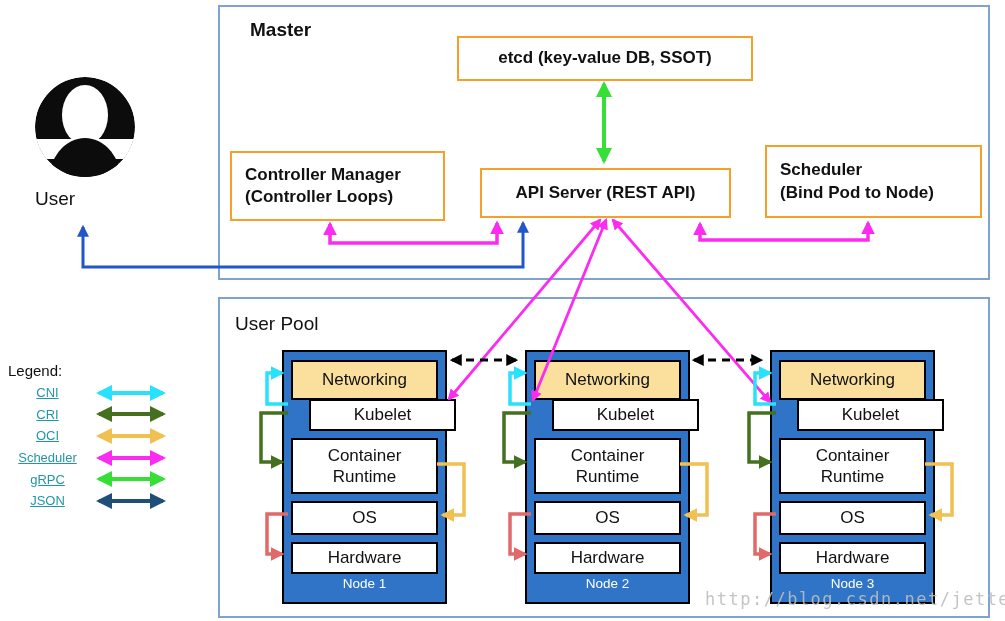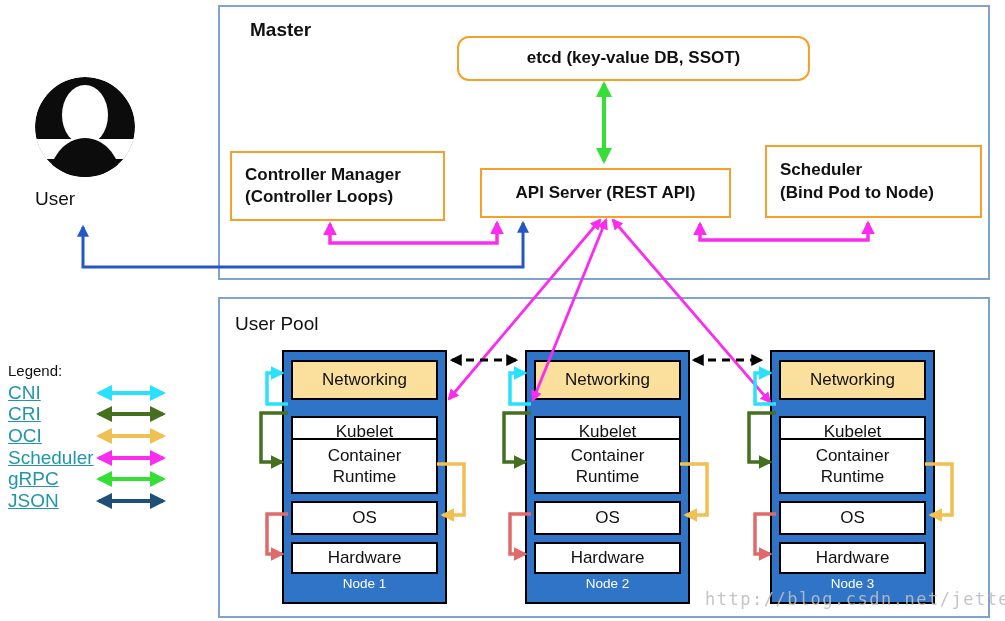--- a/index.html
+++ b/index.html
@@ -15,54 +15,54 @@
   .panel-master{left:218px;top:5px;width:772px;height:275px;font-weight:bold;}
   .panel-nodepool{left:218px;top:297px;width:772px;height:321px;}
   .panel-title{position:absolute;font-size:19px;color:#111;}
   .obox{
     position:absolute;border:2px solid var(--c-orange-border);background:#fff;
     box-sizing:border-box;font-size:17px;display:flex;flex-direction:column;
     justify-content:center;line-height:1.32;
   }
   .obox.centered{align-items:center;}
   .obox.leftpad{align-items:flex-start;padding-left:13px;}
-  .obox-etcd{left:237px;top:29px;width:353px;height:45px;border-radius:12px;}
+  .obox-etcd{left:237px;top:29px;width:296px;height:45px;}
   .obox-cm{left:10px;top:144px;width:215px;height:70px;justify-content:center;}
   .obox-api{left:260px;top:161px;width:251px;height:50px;}
   .obox-sched{left:545px;top:138px;width:217px;height:73px;}
 
   .user-wrap{position:absolute;left:35px;top:77px;width:100px;}
   .user-label{position:absolute;left:35px;top:188px;width:100px;text-align:left;font-size:19px;}
 
   .node{
     position:absolute;top:51px;width:165px;height:254px;background:var(--c-node-blue);
     border:2px solid #000;box-sizing:border-box;
   }
   .node-1{left:62px;} .node-2{left:305px;} .node-3{left:550px;}
   .layer{
     position:absolute;left:7px;width:147px;background:#fff;border:2px solid #000;
     box-sizing:border-box;display:flex;flex-direction:column;justify-content:center;
     align-items:center;font-size:17px;text-align:center;line-height:1.25;
   }
   .l-net{top:8px;height:40px;background:var(--c-tan);}
-  .l-kub{top:64px;height:32px;}
+  .l-kub{top:47px;height:32px;margin-left:18px;}
   .l-cr{top:86px;height:56px;}
   .l-os{top:149px;height:34px;}
   .l-hw{top:190px;height:32px;}
   .nodename{
     position:absolute;left:0;top:224px;width:100%;text-align:center;
     color:#fff;font-size:13.5px;
   }
 
   .legend{position:absolute;left:6px;top:362px;width:180px;}
   .legend-title{font-size:15px;margin:0 0 3px 2px;color:#111;}
   .legend-row{display:flex;align-items:center;height:21.6px;}
   .legend-link{
-    width:79px;font-size:19px;text-decoration:underline;color:var(--c-link-teal);
-    padding-left:2px;cursor:pointer;
+    width:79px;font-size:13px;text-decoration:underline;color:var(--c-link-teal);
+    padding-left:2px;cursor:pointer;text-align:center;
   }
   .legend-arrow{flex:0 0 auto;}
 
   .arrow-layer{position:absolute;left:0;top:0;pointer-events:none;}
   .watermark{
     position:absolute;left:705px;top:589px;font-family:"DejaVu Sans Mono",monospace;
     font-size:17px;letter-spacing:1.5px;color:rgba(190,190,190,0.9);white-space:nowrap;
   }
 </style>
 </head>

